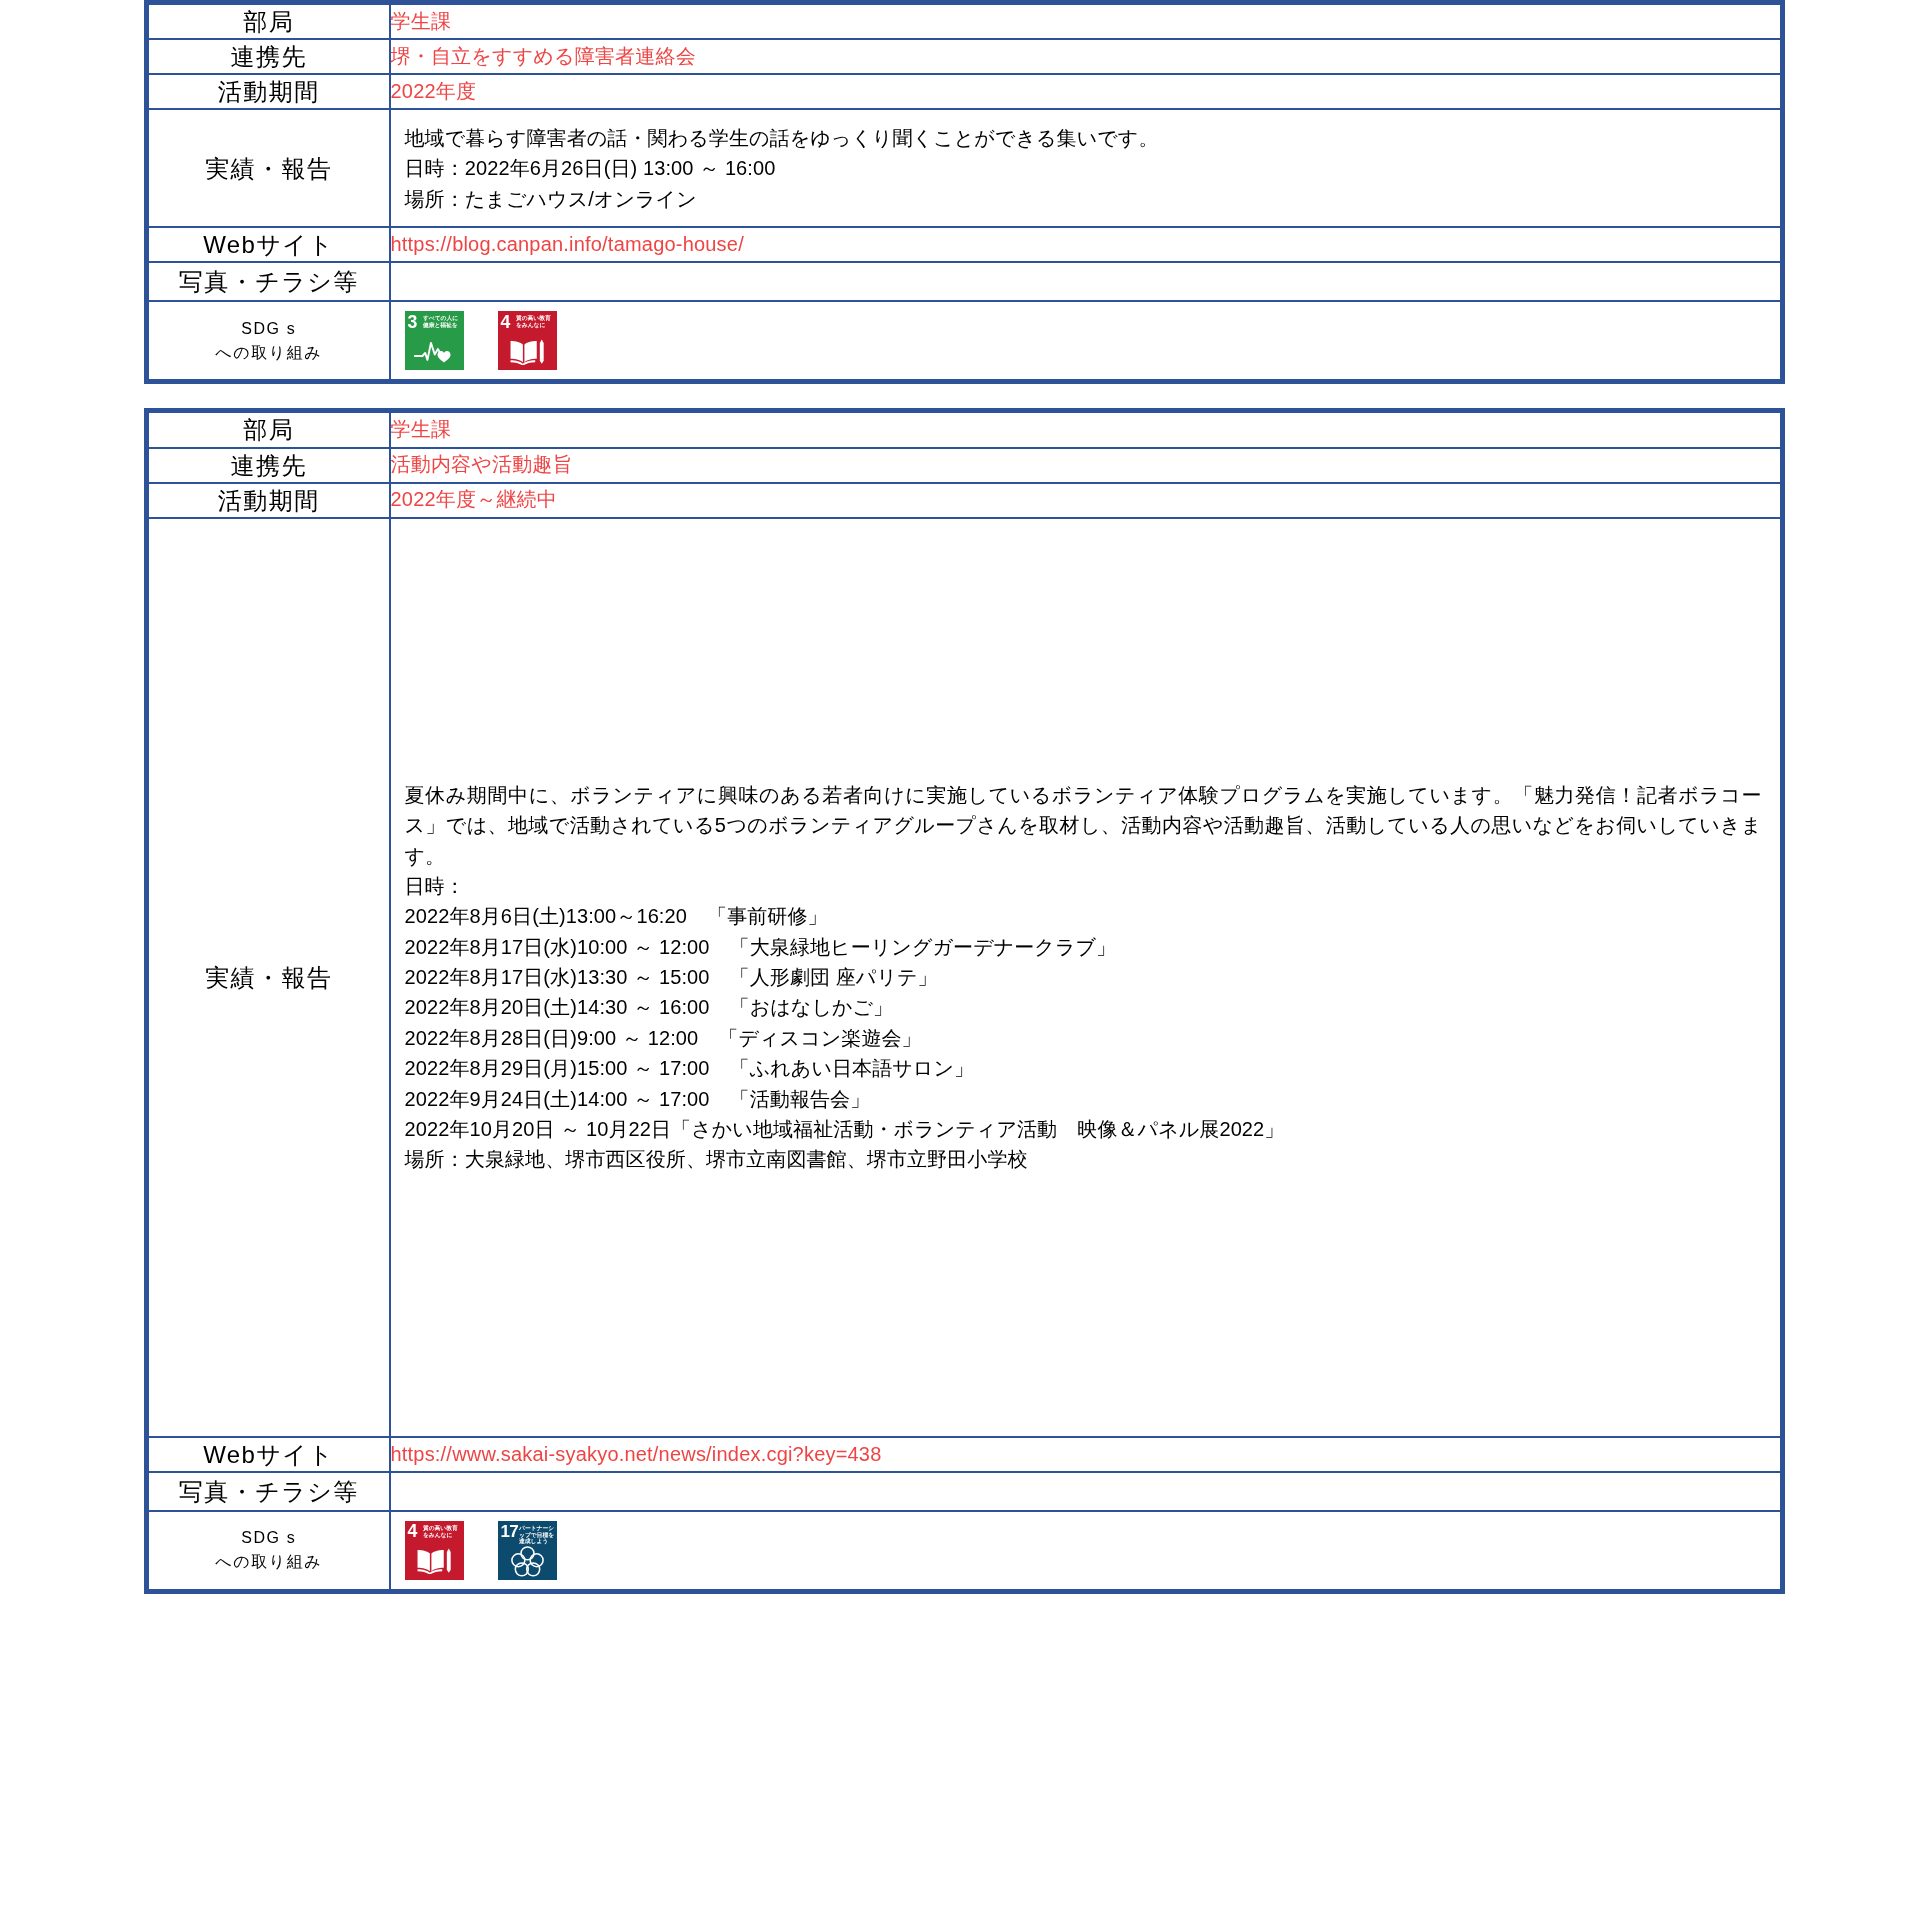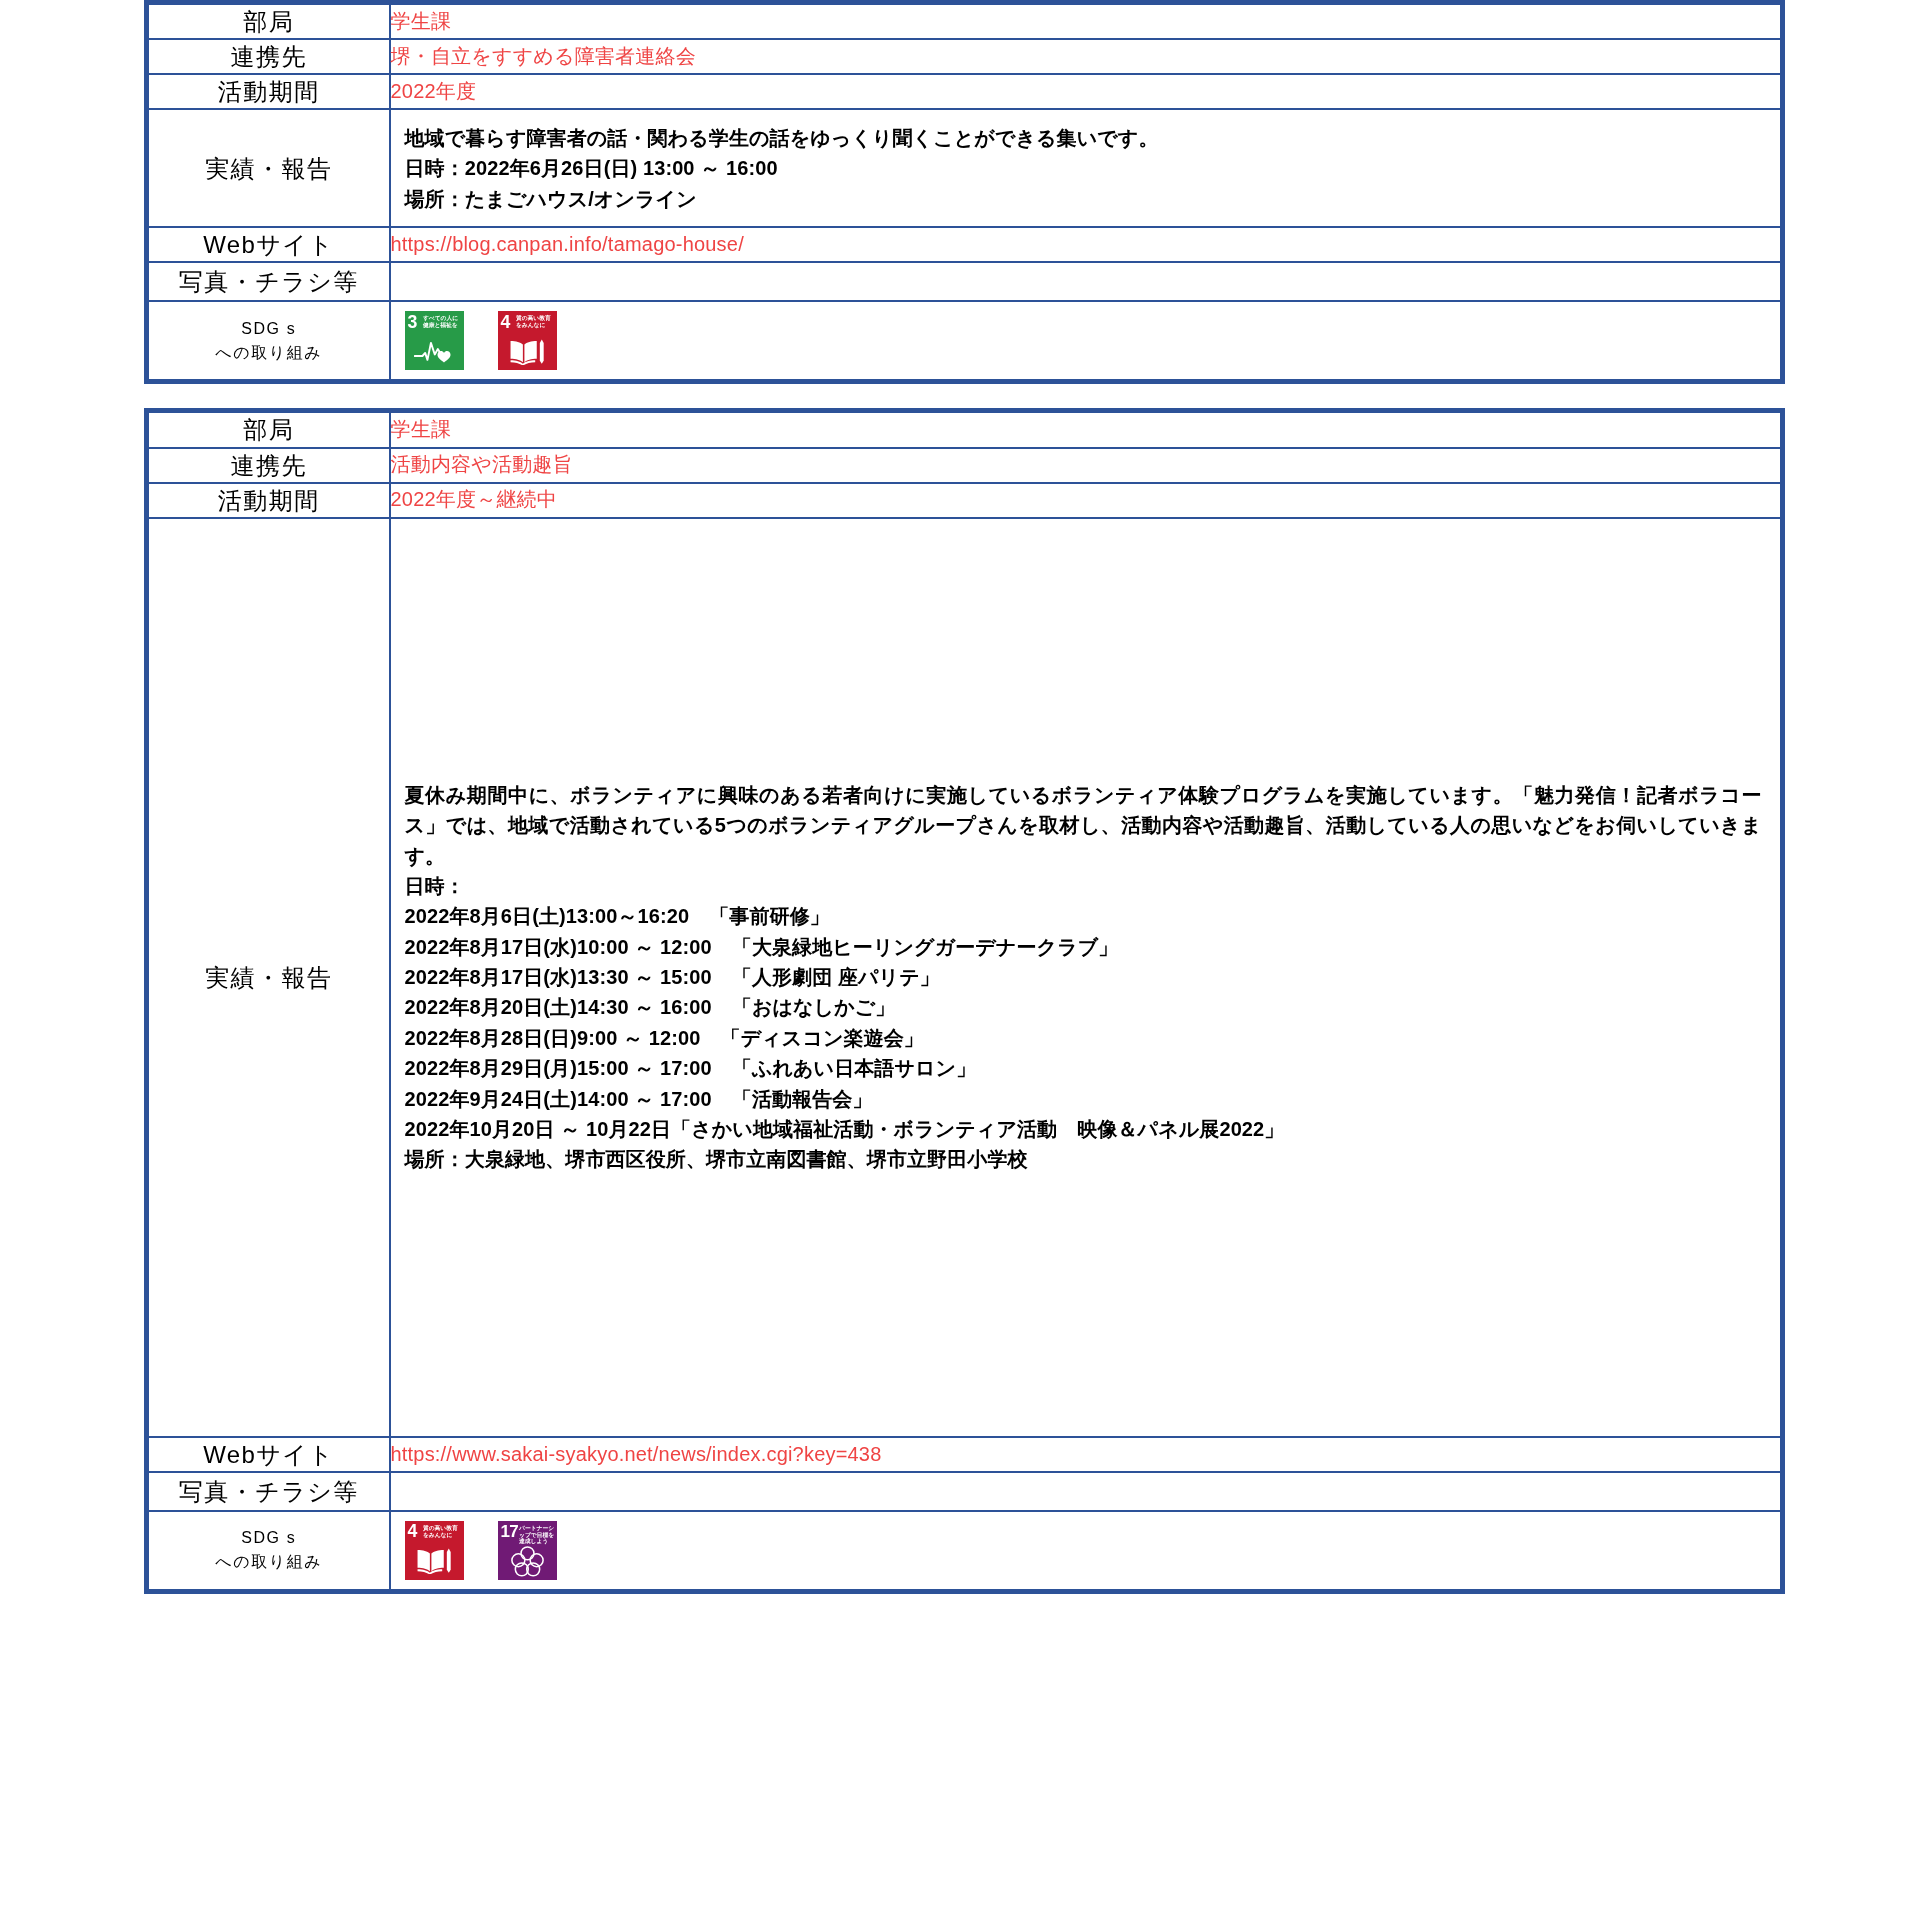--- a/index.html
+++ b/index.html
@@ -88,21 +88,20 @@
   .report-lines {
     display: block;
     padding: 7.7px 18.5px 7.7px 14px;
   }
   .report-lines .ln {
     display: block;
     font-size: 20px;
     line-height: 1.52;
     letter-spacing: 0.005em;
     white-space: pre-wrap;
-    font-weight: bold;
   }
   .report-lines .ln.para {
     text-align: justify;
     text-justify: inter-character;
     text-indent: 0;
   }
 
   
   .empty-cell { height: 37px; }
 
@@ -303,21 +302,21 @@
                 <span class="sdg-cap">質の高い教育をみんなに</span>
                 <span class="sdg-art">
                   <svg width="37" height="27" viewBox="0 0 96 70">
                     <path d="M4 8 c14 0 26 4 32 9 v46 c-6 -5 -18 -9 -32 -9z" fill="#fff"></path>
                     <path d="M72 8 c-14 0 -26 4 -32 9 v46 c6 -5 18 -9 32 -9z" fill="#fff"></path>
                     <path d="M4 58 c14 0 26 4 32 9 6 -5 18 -9 32 -9 v5 c-14 0 -26 4 -32 9 -6 -5 -18 -9 -32 -9z" fill="#fff"></path>
                     <path d="M85 4 l5 9 v46 l-5 8 -5 -8 V13z" fill="#fff"></path>
                   </svg>
                 </span>
               </span>
-              <span class="sdg-icon sdg-17" style="background: #701a75;">
+              <span class="sdg-icon sdg-17" style="background: #0c4a6e;">
                 <span class="sdg-num">17</span>
                 <span class="sdg-cap">パートナーシップで目標を達成しよう</span>
                 <span class="sdg-art">
                   <svg width="35" height="32" viewBox="0 0 92 84">
                     <g fill="none" stroke="#fff" stroke-width="4">
                       <circle cx="46" cy="22" r="17"></circle>
                       <circle cx="22" cy="40" r="17"></circle>
                       <circle cx="70" cy="40" r="17"></circle>
                       <circle cx="31" cy="64" r="17"></circle>
                       <circle cx="61" cy="64" r="17"></circle>

